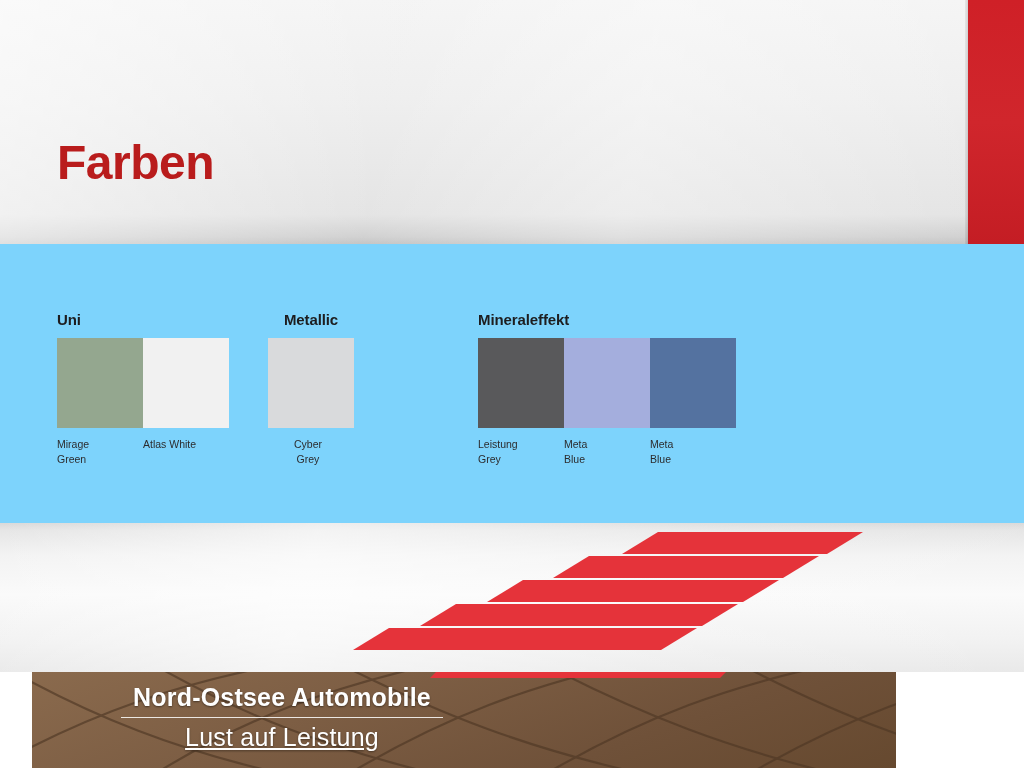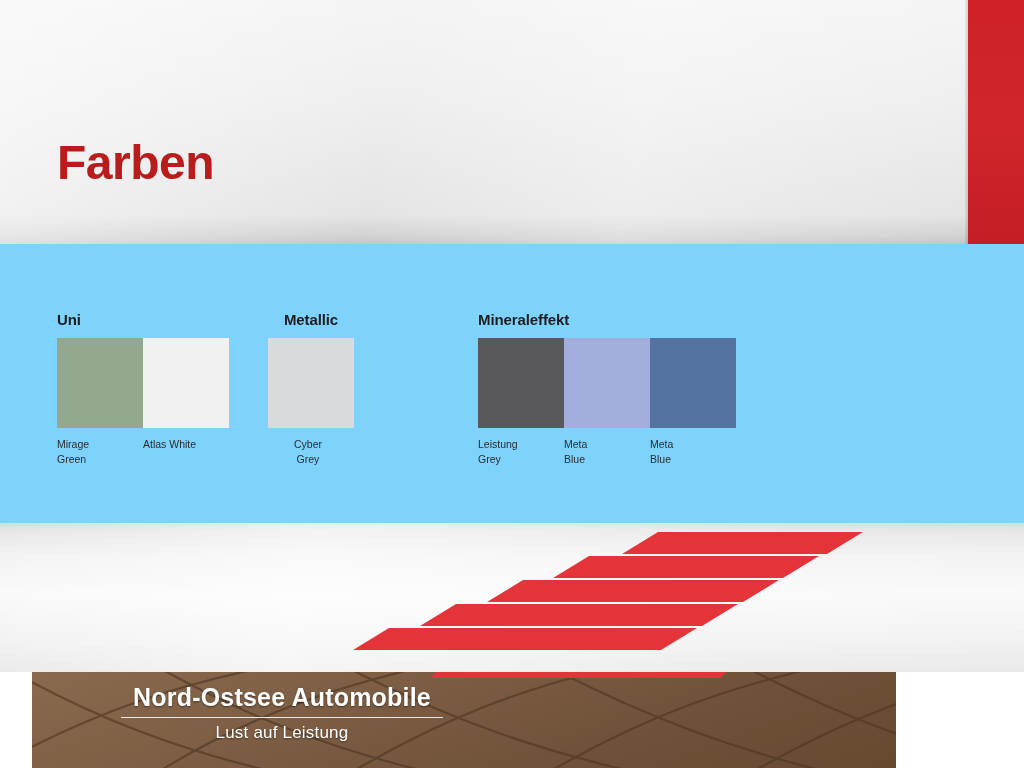--- a/index.html
+++ b/index.html
@@ -75,22 +75,23 @@
     position:absolute;left:0;top:12px;width:500px;text-align:center;color:#ffffff;
   }
   .dealer-name{
     font-size:25px;font-weight:700;letter-spacing:0.2px;line-height:1.05;
     text-shadow:0 1px 2px rgba(0,0,0,.45);
   }
   .dealer-divider{
     width:322px;height:1px;background:rgba(255,255,255,.85);margin:7px auto 6px auto;
   }
   .dealer-tagline{
-    font-size:17px;font-weight:400;letter-spacing:0.2px;line-height:1.1;
+    font-size:25px;font-weight:400;letter-spacing:0.2px;line-height:1.1;
     text-shadow:0 1px 2px rgba(0,0,0,.4);
+    text-decoration:underline;
   }
 </style>
 </head>
 <body>
 
 <div class="slide">
 
   <div class="header-band">
     <div class="header-sheen"></div>
     <div class="red-bar-edge"></div>

